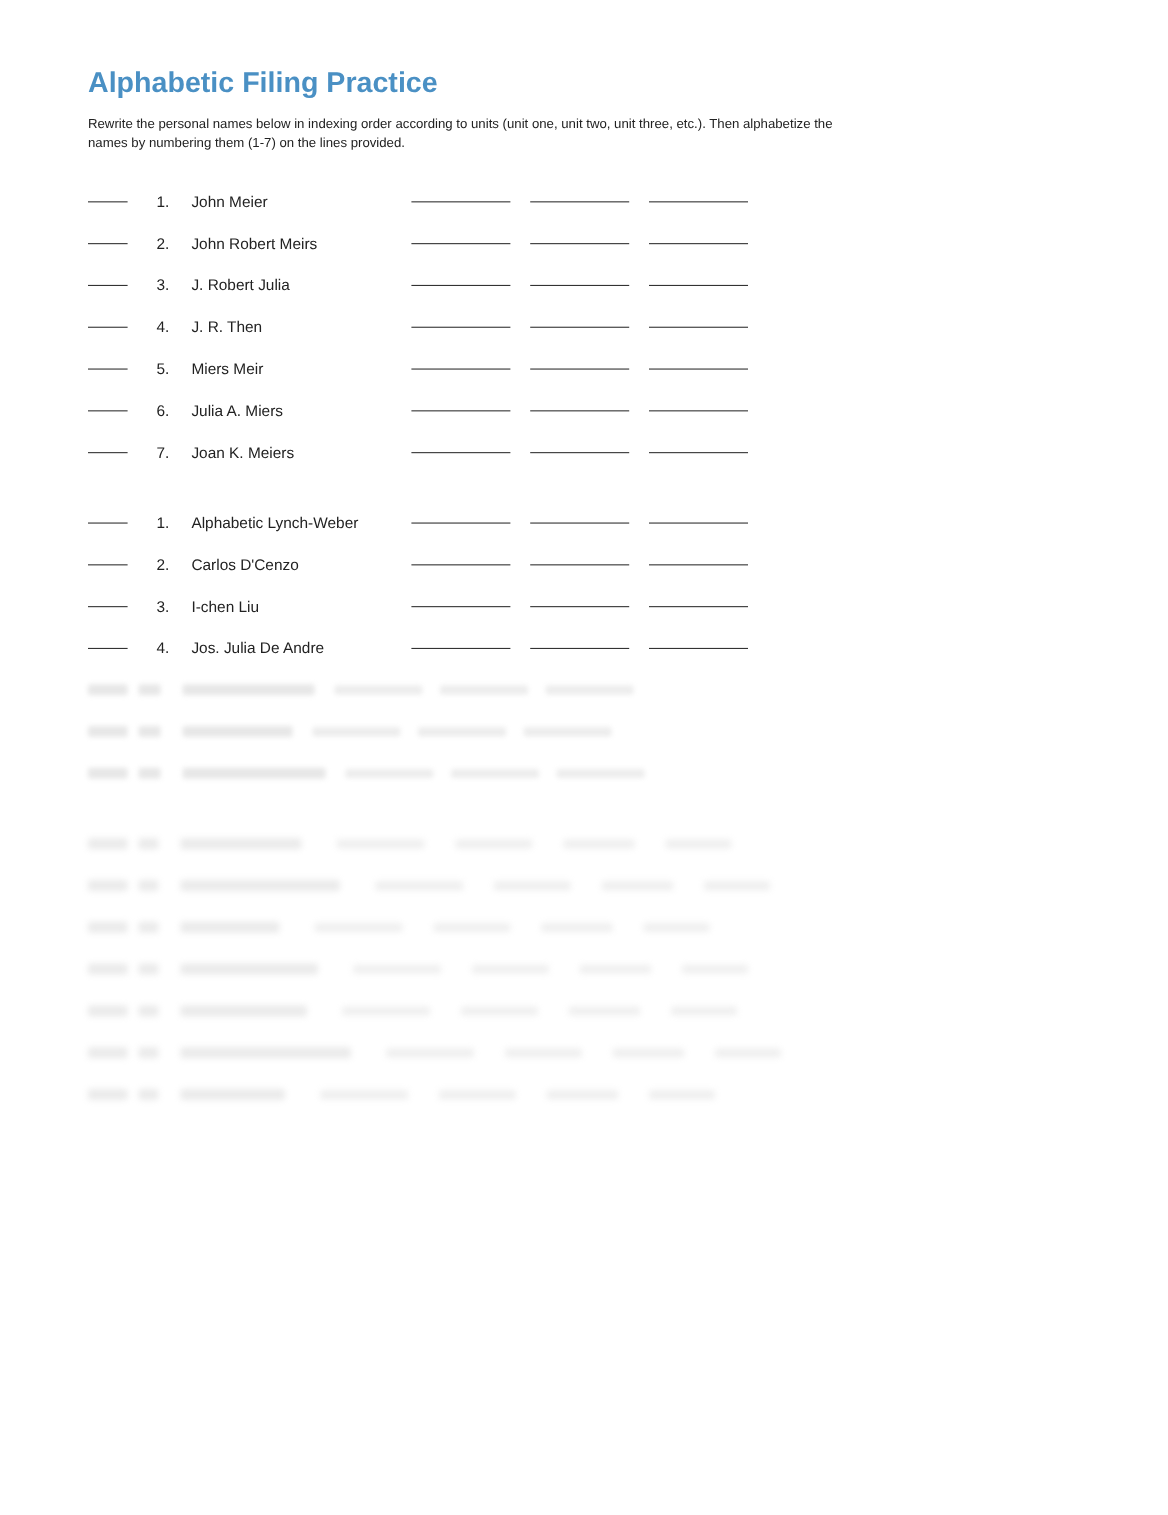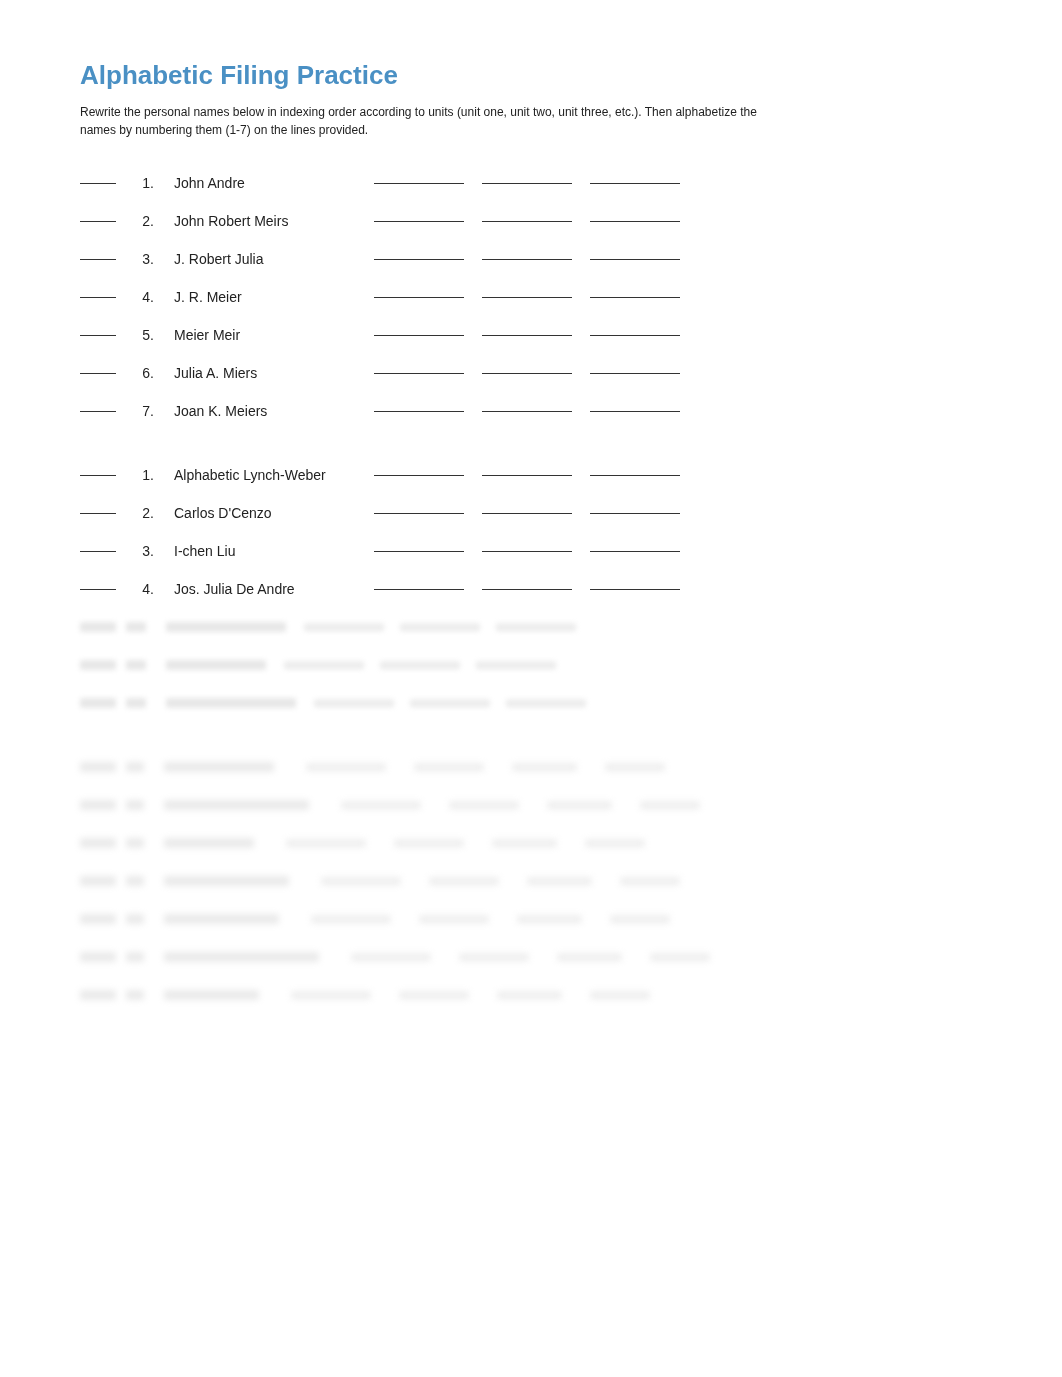--- a/index.html
+++ b/index.html
@@ -116,21 +116,21 @@
 </head>
 <body>
 
 <h1>Alphabetic Filing Practice</h1>
 <p class="instructions">Rewrite the personal names below in indexing order according to units (unit one, unit two, unit three, etc.).  Then alphabetize the names by numbering them (1-7) on the lines provided.</p>
 
 <div class="section">
   <div class="row">
     <div class="rank-line"></div>
     <div class="number">1.</div>
-    <div class="name">John Andre</div>
+    <div class="name">John Meier</div>
     <div class="field-line"></div>
     <div class="field-line"></div>
     <div class="field-line"></div>
   </div>
   <div class="row">
     <div class="rank-line"></div>
     <div class="number">2.</div>
     <div class="name">John Robert Meirs</div>
     <div class="field-line"></div>
     <div class="field-line"></div>
@@ -140,29 +140,29 @@
     <div class="rank-line"></div>
     <div class="number">3.</div>
     <div class="name">J. Robert Julia</div>
     <div class="field-line"></div>
     <div class="field-line"></div>
     <div class="field-line"></div>
   </div>
   <div class="row">
     <div class="rank-line"></div>
     <div class="number">4.</div>
-    <div class="name">J. R. Meier</div>
+    <div class="name">J. R. Then</div>
     <div class="field-line"></div>
     <div class="field-line"></div>
     <div class="field-line"></div>
   </div>
   <div class="row">
     <div class="rank-line"></div>
     <div class="number">5.</div>
-    <div class="name">Meier Meir</div>
+    <div class="name">Miers Meir</div>
     <div class="field-line"></div>
     <div class="field-line"></div>
     <div class="field-line"></div>
   </div>
   <div class="row">
     <div class="rank-line"></div>
     <div class="number">6.</div>
     <div class="name">Julia A. Miers</div>
     <div class="field-line"></div>
     <div class="field-line"></div>

